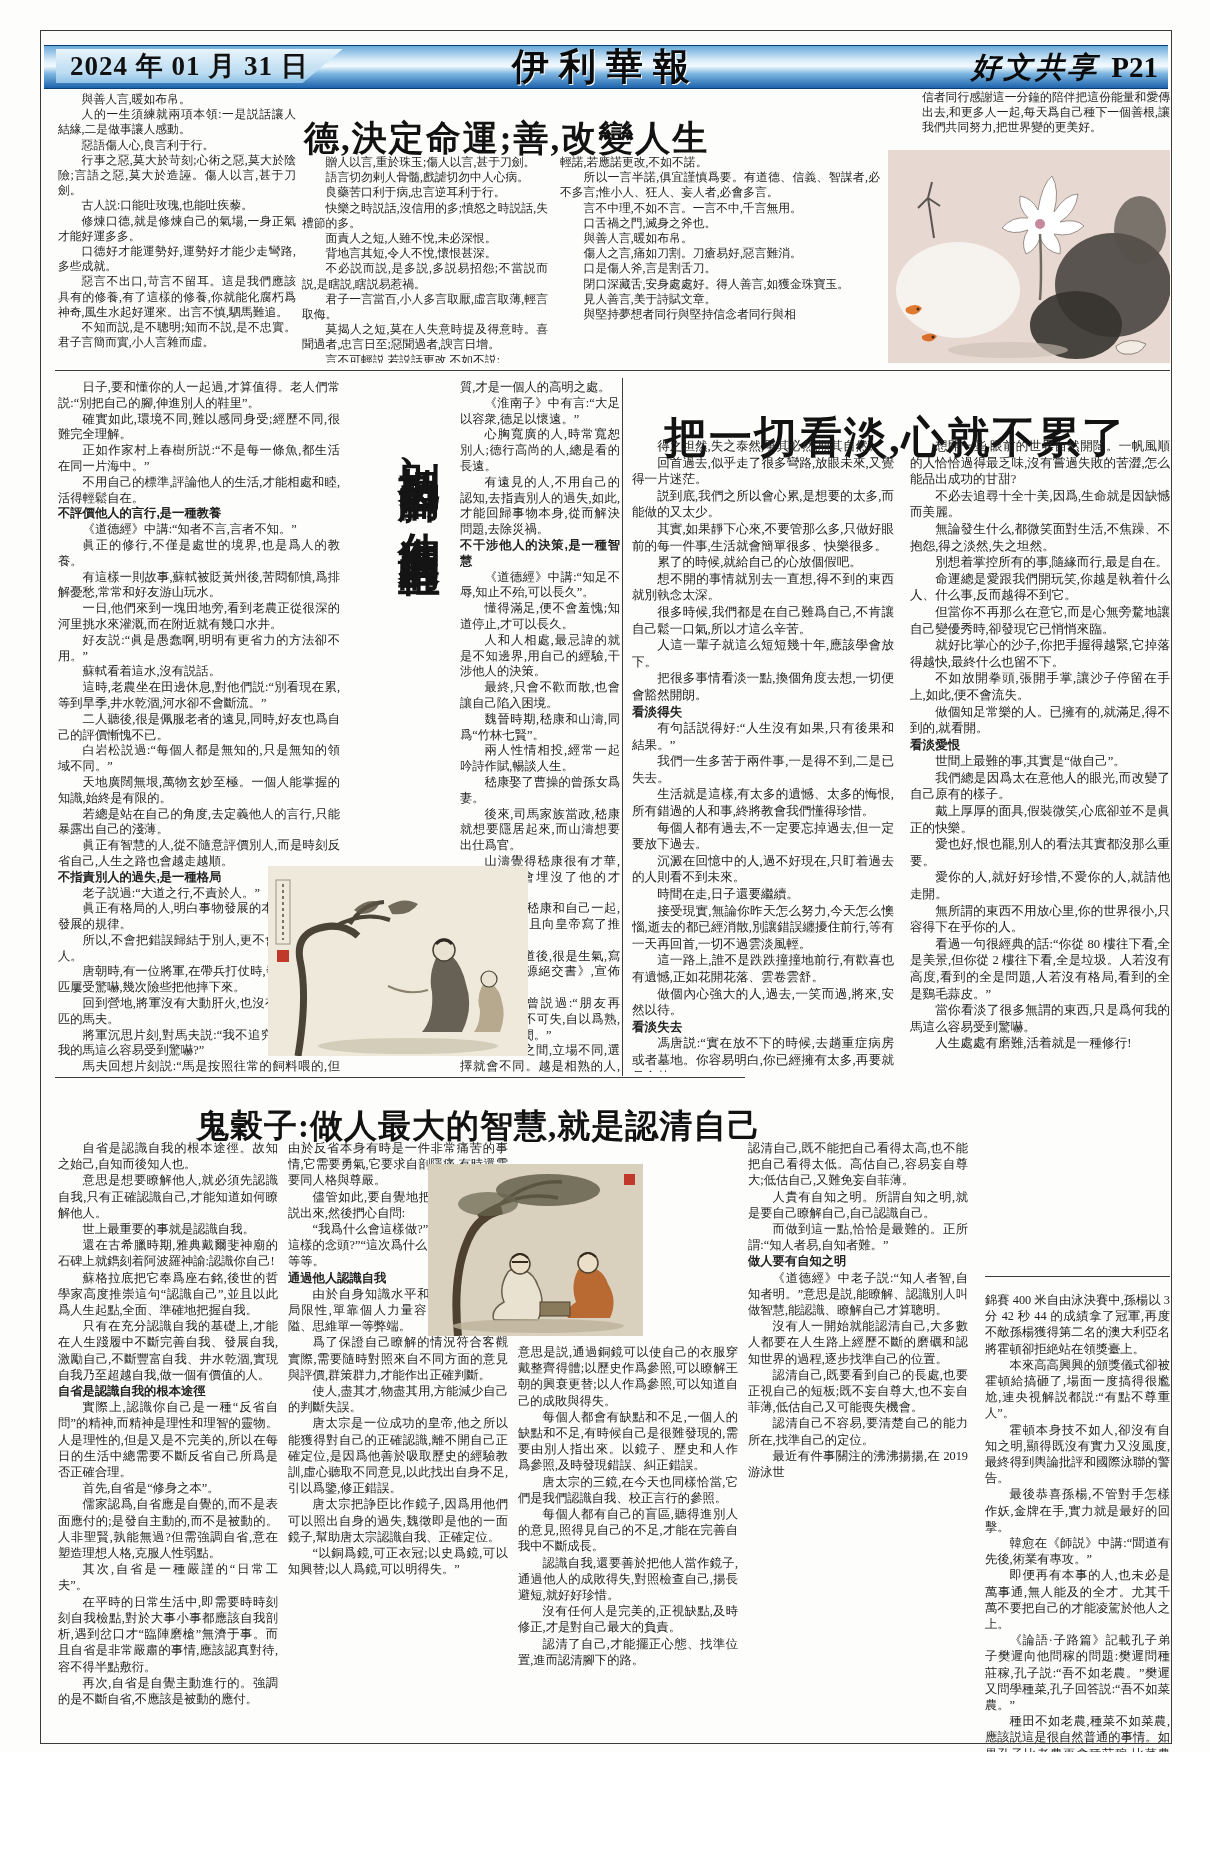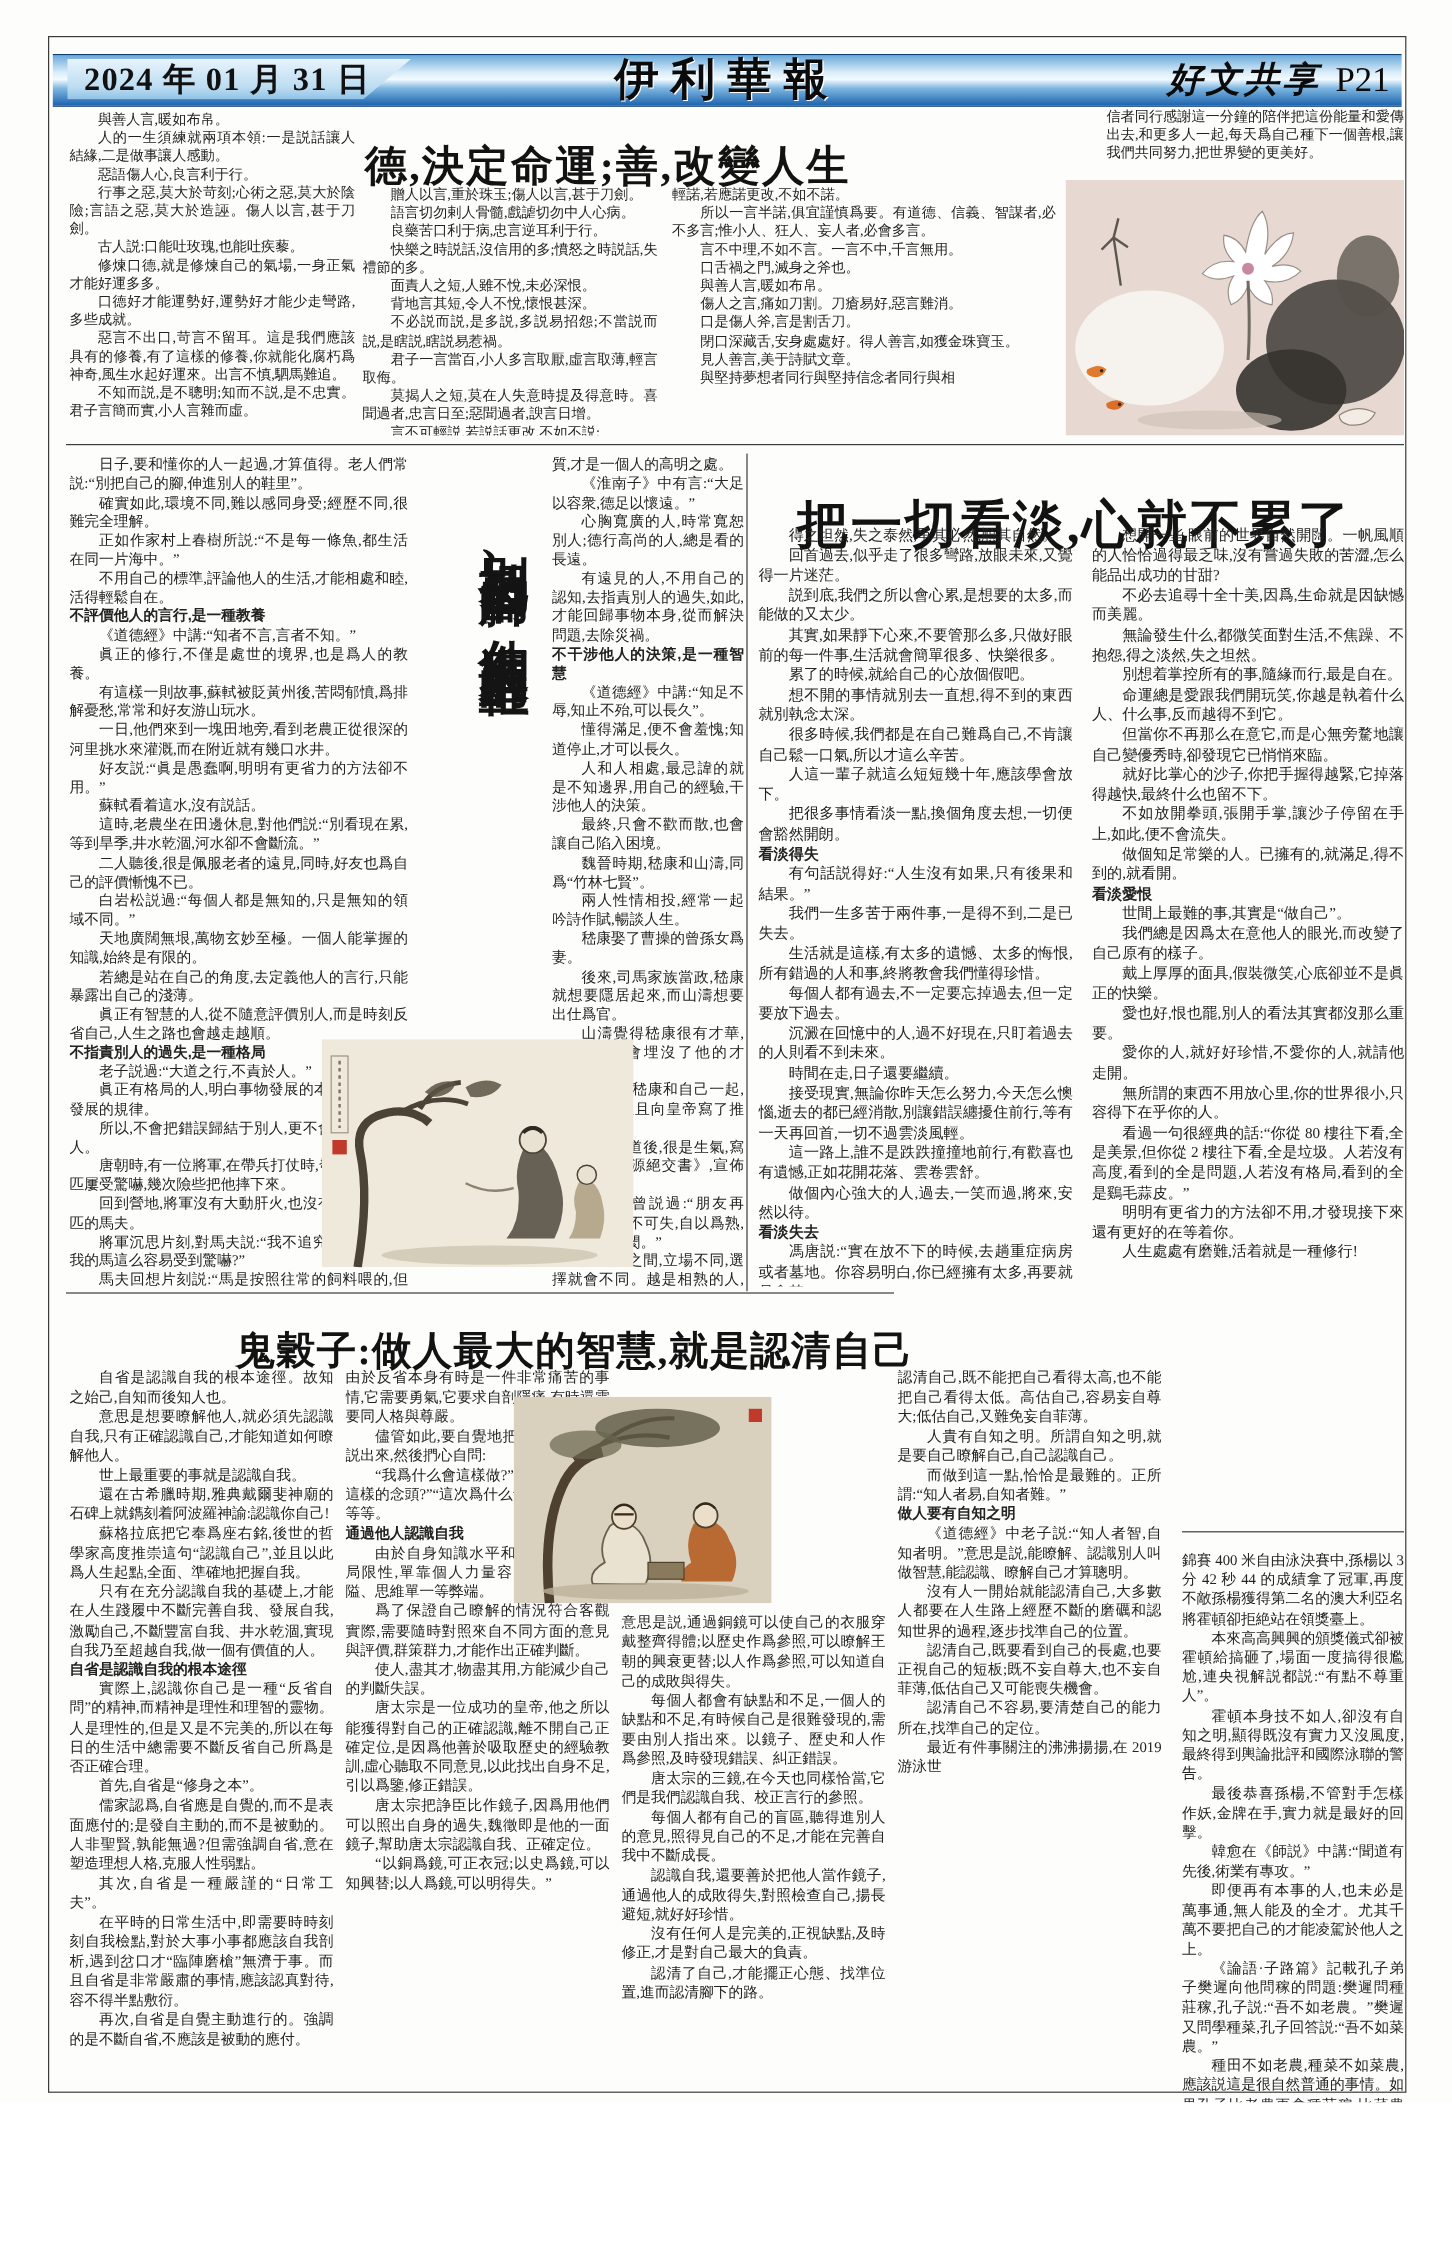--- a/index.html
+++ b/index.html
@@ -13,21 +13,21 @@
      border-top:1px solid #0d3f74;border-bottom:1px solid #0d3f74;}
   .date-panel{position:absolute;left:12px;top:3px;height:34px;padding:0 34px 0 14px;
      background:linear-gradient(180deg,#e8f4fc 0%,#bcdcf1 70%,#8fc2e6 100%);
      clip-path:polygon(0 0,100% 0,86% 100%,0 100%);
      font-size:27px;font-weight:bold;color:#111;line-height:34px;letter-spacing:1px;}
   .paper-name{position:absolute;left:0;right:0;top:1px;text-align:center;
      font-size:37px;font-weight:900;color:#0b0b0b;letter-spacing:10px;line-height:40px;
      text-shadow:1px 1px 0 #ffffff;}
   .right-panel{position:absolute;right:10px;top:2px;height:38px;line-height:38px;color:#0b0b0b;white-space:nowrap;}
   .share-label{font-style:italic;font-weight:bold;font-size:29px;letter-spacing:3px;}
-  .page-number{font-weight:normal;font-size:29px;margin-left:8px;}
+  .page-number{font-weight:bold;font-size:29px;margin-left:8px;}
 
   
   .col{position:absolute;text-align:justify;overflow:hidden;}
   .col p{margin:0;}
   .para{text-indent:2em;}
   .noindent{text-indent:0;}
   .subhead{font-weight:bold;text-indent:0;font-family:"Liberation Sans","DejaVu Sans",sans-serif;}
   .cal-title{position:absolute;font-weight:900;color:#121212;white-space:nowrap;
      font-family:"Liberation Serif","DejaVu Serif",serif;}
 
@@ -238,21 +238,21 @@
         <p class="para">不如放開拳頭,張開手掌,讓沙子停留在手上,如此,便不會流失。</p>
         <p class="para">做個知足常樂的人。已擁有的,就滿足,得不到的,就看開。</p>
         <p class="subhead">看淡愛恨</p>
         <p class="para">世間上最難的事,其實是“做自己”。</p>
         <p class="para">我們總是因爲太在意他人的眼光,而改變了自己原有的樣子。</p>
         <p class="para">戴上厚厚的面具,假裝微笑,心底卻並不是眞正的快樂。</p>
         <p class="para">愛也好,恨也罷,別人的看法其實都沒那么重要。</p>
         <p class="para">愛你的人,就好好珍惜,不愛你的人,就請他走開。</p>
         <p class="para">無所謂的東西不用放心里,你的世界很小,只容得下在乎你的人。</p>
         <p class="para">看過一句很經典的話:“你從 80 樓往下看,全是美景,但你從 2 樓往下看,全是垃圾。人若沒有高度,看到的全是問題,人若沒有格局,看到的全是鷄毛蒜皮。”</p>
-        <p class="para">明明有更省力的方法卻不用,才發現接下來還有更好的在等着你。</p>
+        <p class="para">當你看淡了很多無謂的東西,只是爲何我的馬這么容易受到驚嚇。</p>
         <p class="para">人生處處有磨難,活着就是一種修行!</p>
       </div>
   </section>
 
   <div class="rule rule-h" style="left:55px;top:1077px;width:690px;"></div>
   <div class="rule rule-h" style="left:985px;top:1276px;width:185px;"></div>
 
   <section>
     <h1 class="cal-title t-gui">鬼穀子:做人最大的智慧,就是認清自己</h1>
     <div class="col gui-col" style="left:58px;top:1140px;width:220px;height:716px;">

